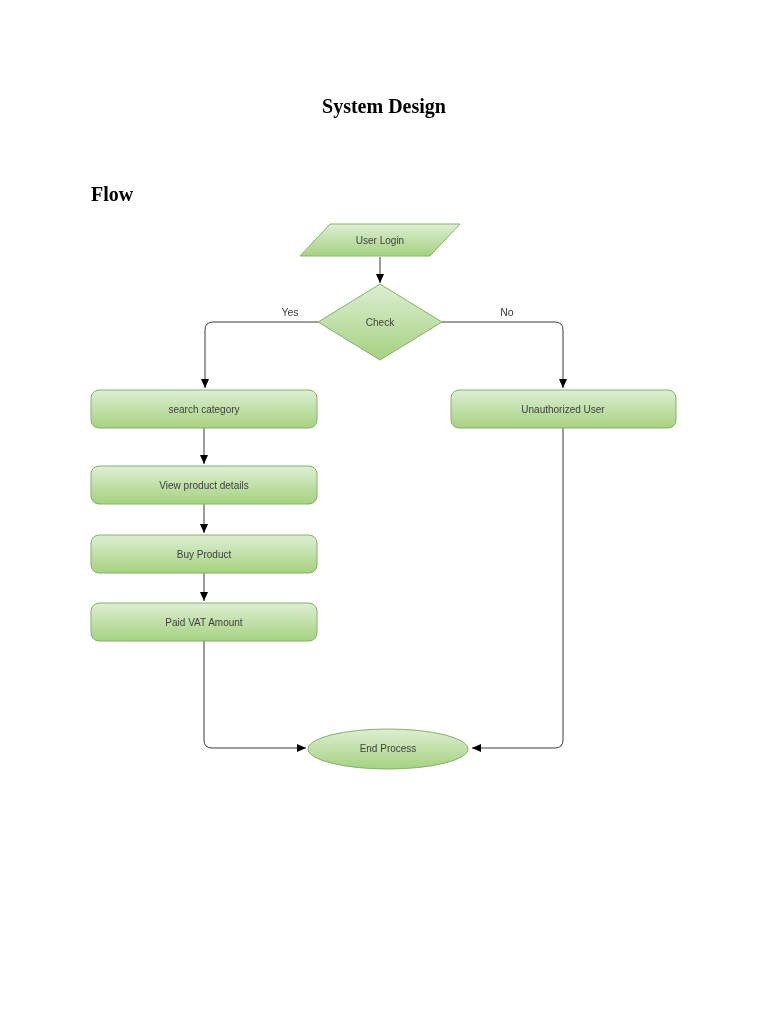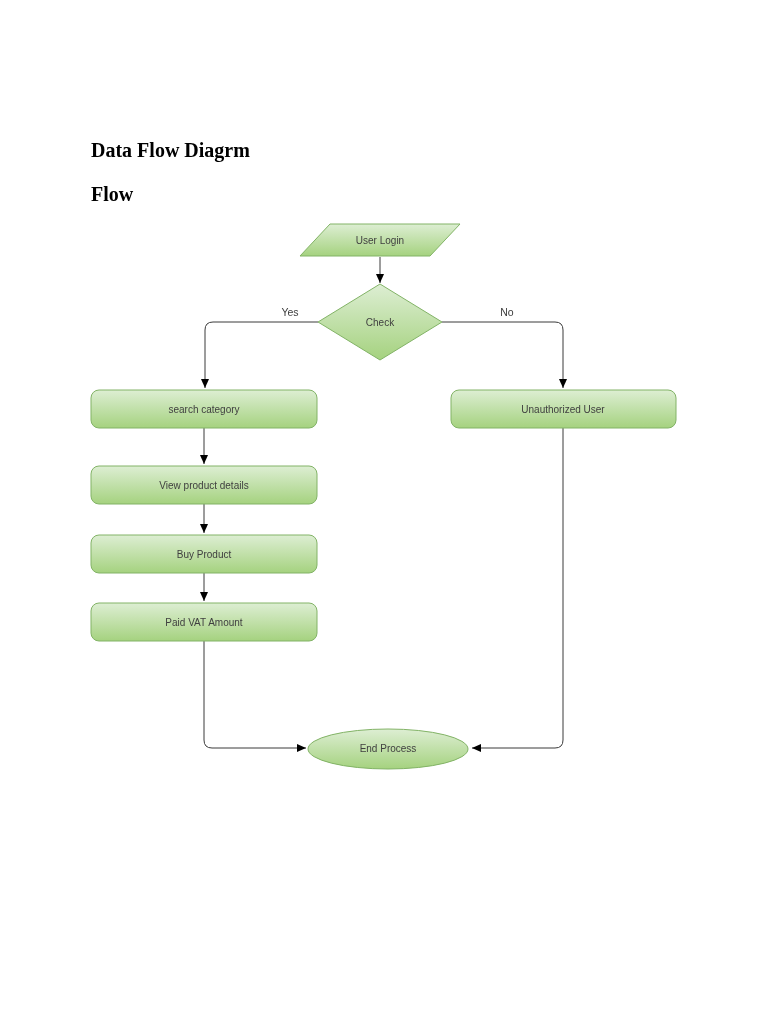--- a/index.html
+++ b/index.html
@@ -57,21 +57,21 @@
     fill: #3c3c3c;
     text-anchor: middle;
   }
   .arrow-tip { fill: #000000; }
 </style>
 </head>
 <body>
 
 <div class="page">
 
-  <h2 class="doc-heading h-dfd">Data Flow Diagrm</h2>
+  <h1 class="doc-title">System Design</h1>
   <h2 class="doc-heading h-user">Flow</h2>
 
   <svg class="flowchart" width="768" height="580" viewBox="0 0 768 580" xmlns="http://www.w3.org/2000/svg">
     <defs>
       <linearGradient id="nodeGrad" x1="0" y1="0" x2="0" y2="1">
         <stop offset="0" stop-color="#ddeed3"></stop>
         <stop offset="1" stop-color="#a5d27f"></stop>
       </linearGradient>
       <marker id="arrowhead" markerUnits="userSpaceOnUse" markerWidth="10" markerHeight="10" viewBox="0 0 10 10" refX="9" refY="5" orient="auto">
         <path class="arrow-tip" d="M0,1 L9,5 L0,9 Z"></path>

